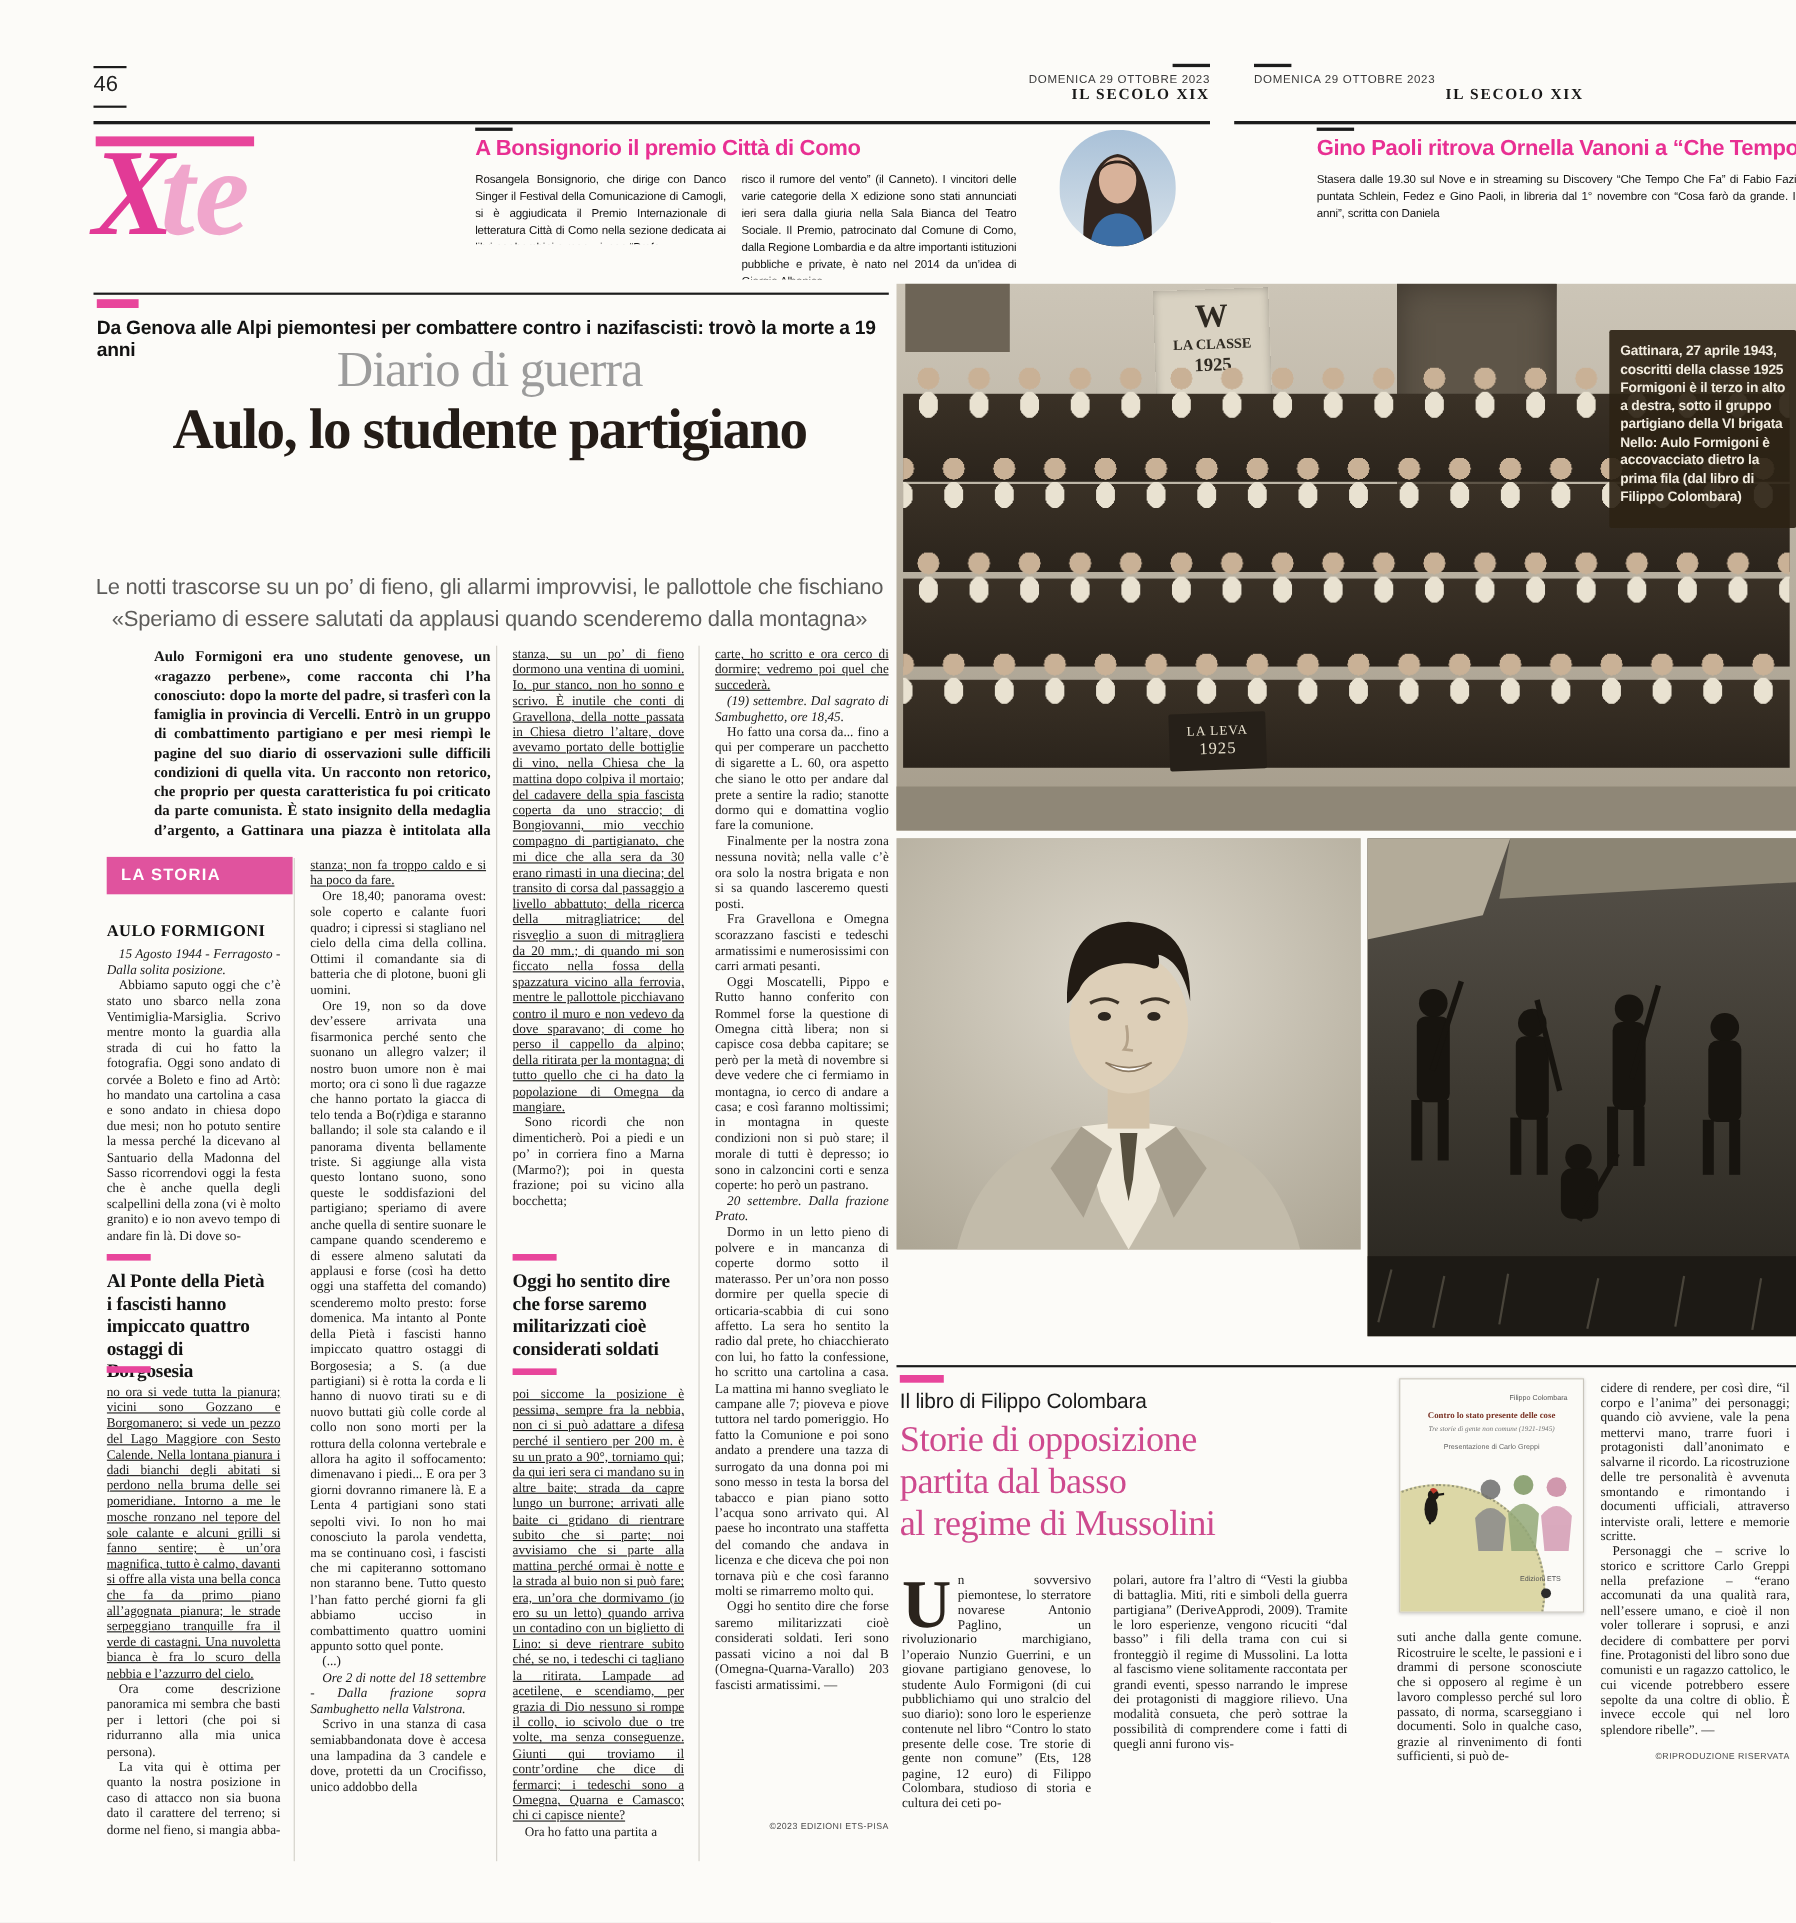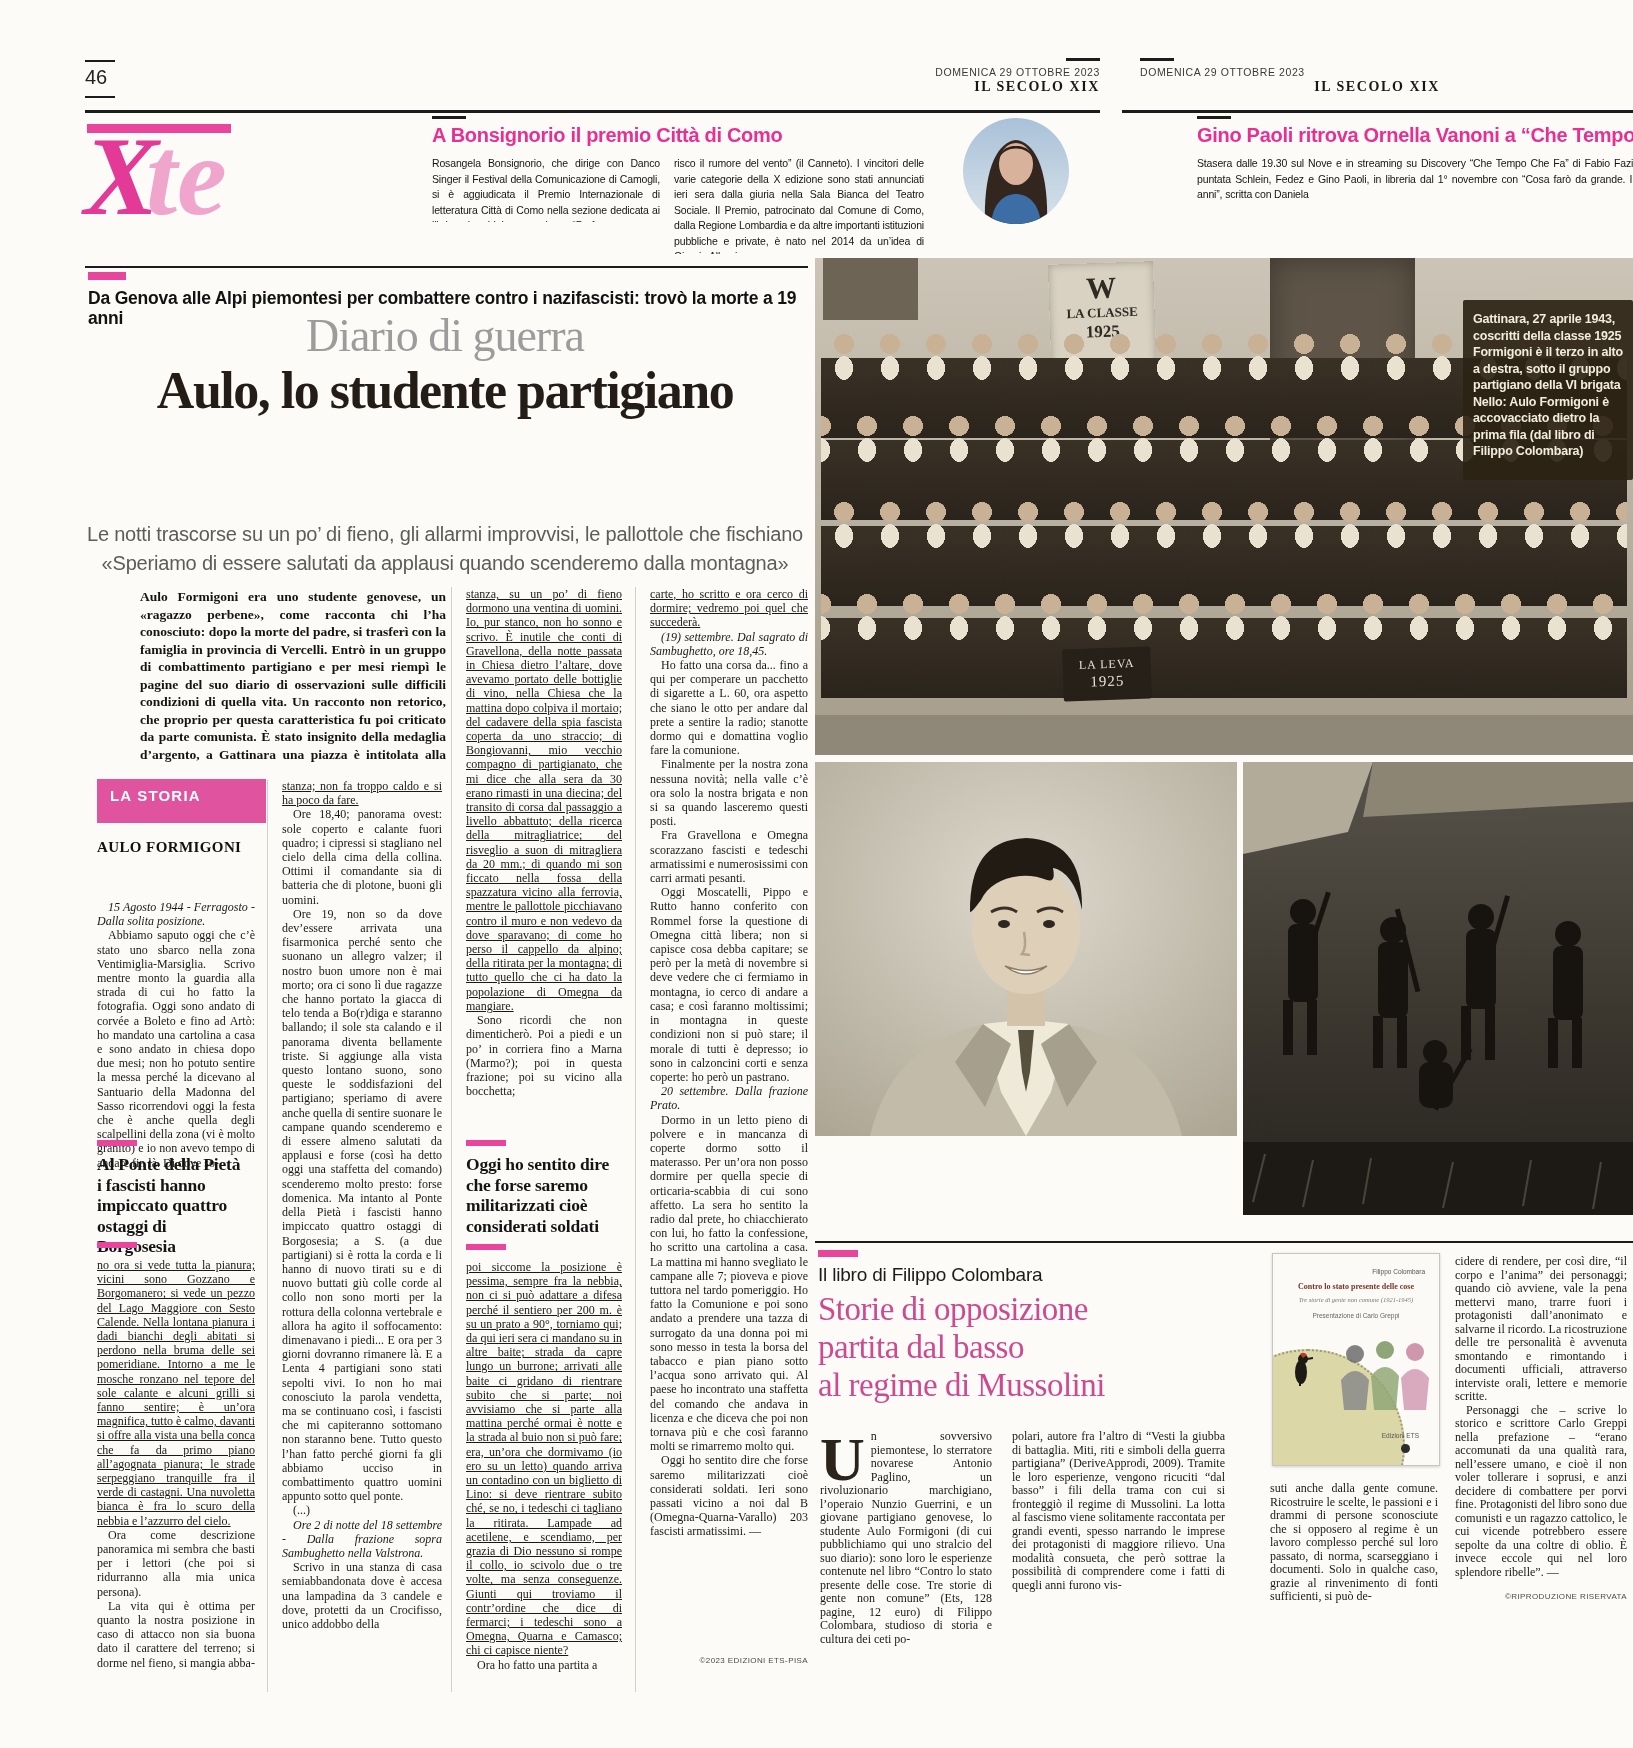--- a/index.html
+++ b/index.html
@@ -136,23 +136,23 @@
   <div class="abs main-h center" style="left:85px;top:364px;width:720px;">Aulo, lo studente partigiano</div>
   <div class="abs standfirst center" style="left:85px;top:522px;width:720px;">Le notti trascorse su un po’ di fieno, gli allarmi improvvisi, le pallottole che fischiano</div>
   <div class="abs standfirst center" style="left:85px;top:551px;width:720px;">«Speriamo di essere salutati da applausi quando scenderemo dalla montagna»</div>
 
   <div class="abs intro clip" style="left:140px;top:588px;width:306px;height:174px;">Aulo Formigoni era uno studente genovese, un «ragazzo perbene», come racconta chi l’ha conosciuto: dopo la morte del padre, si trasferì con la famiglia in provincia di Vercelli. Entrò in un gruppo di combattimento partigiano e per mesi riempì le pagine del suo diario di osservazioni sulle difficili condizioni di quella vita. Un racconto non retorico, che proprio per questa caratteristica fu poi criticato da parte comunista. È stato insignito della medaglia d’argento, a Gattinara una piazza è intitolata alla sua memoria</div>
 
   <div class="vr" style="left:267px;top:780px;height:912px;"></div>
   <div class="vr" style="left:451px;top:587px;height:1105px;"></div>
   <div class="vr" style="left:635px;top:587px;height:1105px;"></div>
 
-  <div class="abs storia" style="left:97px;top:779px;width:156px;height:44px;">LA STORIA</div>
+  <div class="abs storia" style="left:97px;top:779px;width:156px;height:34px;">LA STORIA</div>
   <div class="abs author" style="left:97px;top:838px;">AULO FORMIGONI</div>
-  <div class="abs diary clip" style="left:97px;top:860px;width:158px;height:270px;margin-top:40px;">
+  <div class="abs diary clip" style="left:97px;top:860px;width:158px;height:270px;">
       <p class="pi">15 Agosto 1944 - Ferragosto - Dalla solita posizione.</p>
       <p>Abbiamo saputo oggi che c’è stato uno sbarco nella zona Ventimiglia-Marsiglia. Scrivo mentre monto la guardia alla strada di cui ho fatto la fotografia. Oggi sono andato di corvée a Boleto e fino ad Artò: ho mandato una cartolina a casa e sono andato in chiesa dopo due mesi; non ho potuto sentire la messa perché la dicevano al Santuario della Madonna del Sasso ricorrendovi oggi la festa che è anche quella degli scalpellini della zona (vi è molto granito) e io non avevo tempo di andare fin là. Di dove so-</p>
     </div>
   <div class="abs pinkbar" style="left:97px;top:1140px;width:40px;height:6px;"></div>
   <div class="abs subhead" style="left:97px;top:1154px;width:152px;">Al Ponte della Pietà i fascisti hanno impiccato quattro ostaggi di Borgosesia</div>
   <div class="abs pinkbar" style="left:97px;top:1242px;width:40px;height:6px;"></div>
   <div class="abs diary clip" style="left:97px;top:1258px;width:158px;height:436px;">
       <p class="pf">no ora si vede tutta la pianura; vicini sono Gozzano e Borgomanero; si vede un pezzo del Lago Maggiore con Sesto Calende. Nella lontana pianura i dadi bianchi degli abitati si perdono nella bruma delle sei pomeridiane. Intorno a me le mosche ronzano nel tepore del sole calante e alcuni grilli si fanno sentire; è un’ora magnifica, tutto è calmo, davanti si offre alla vista una bella conca che fa da primo piano all’agognata pianura; le strade serpeggiano tranquille fra il verde di castagni. Una nuvoletta bianca è fra lo scuro della nebbia e l’azzurro del cielo.</p>
       <p>Ora come descrizione panoramica mi sembra che basti per i lettori (che poi si ridurranno alla mia unica persona).</p>
       <p>La vita qui è ottima per quanto la nostra posizione in caso di attacco non sia buona dato il carattere del terreno; si dorme nel fieno, si mangia abba-</p>

